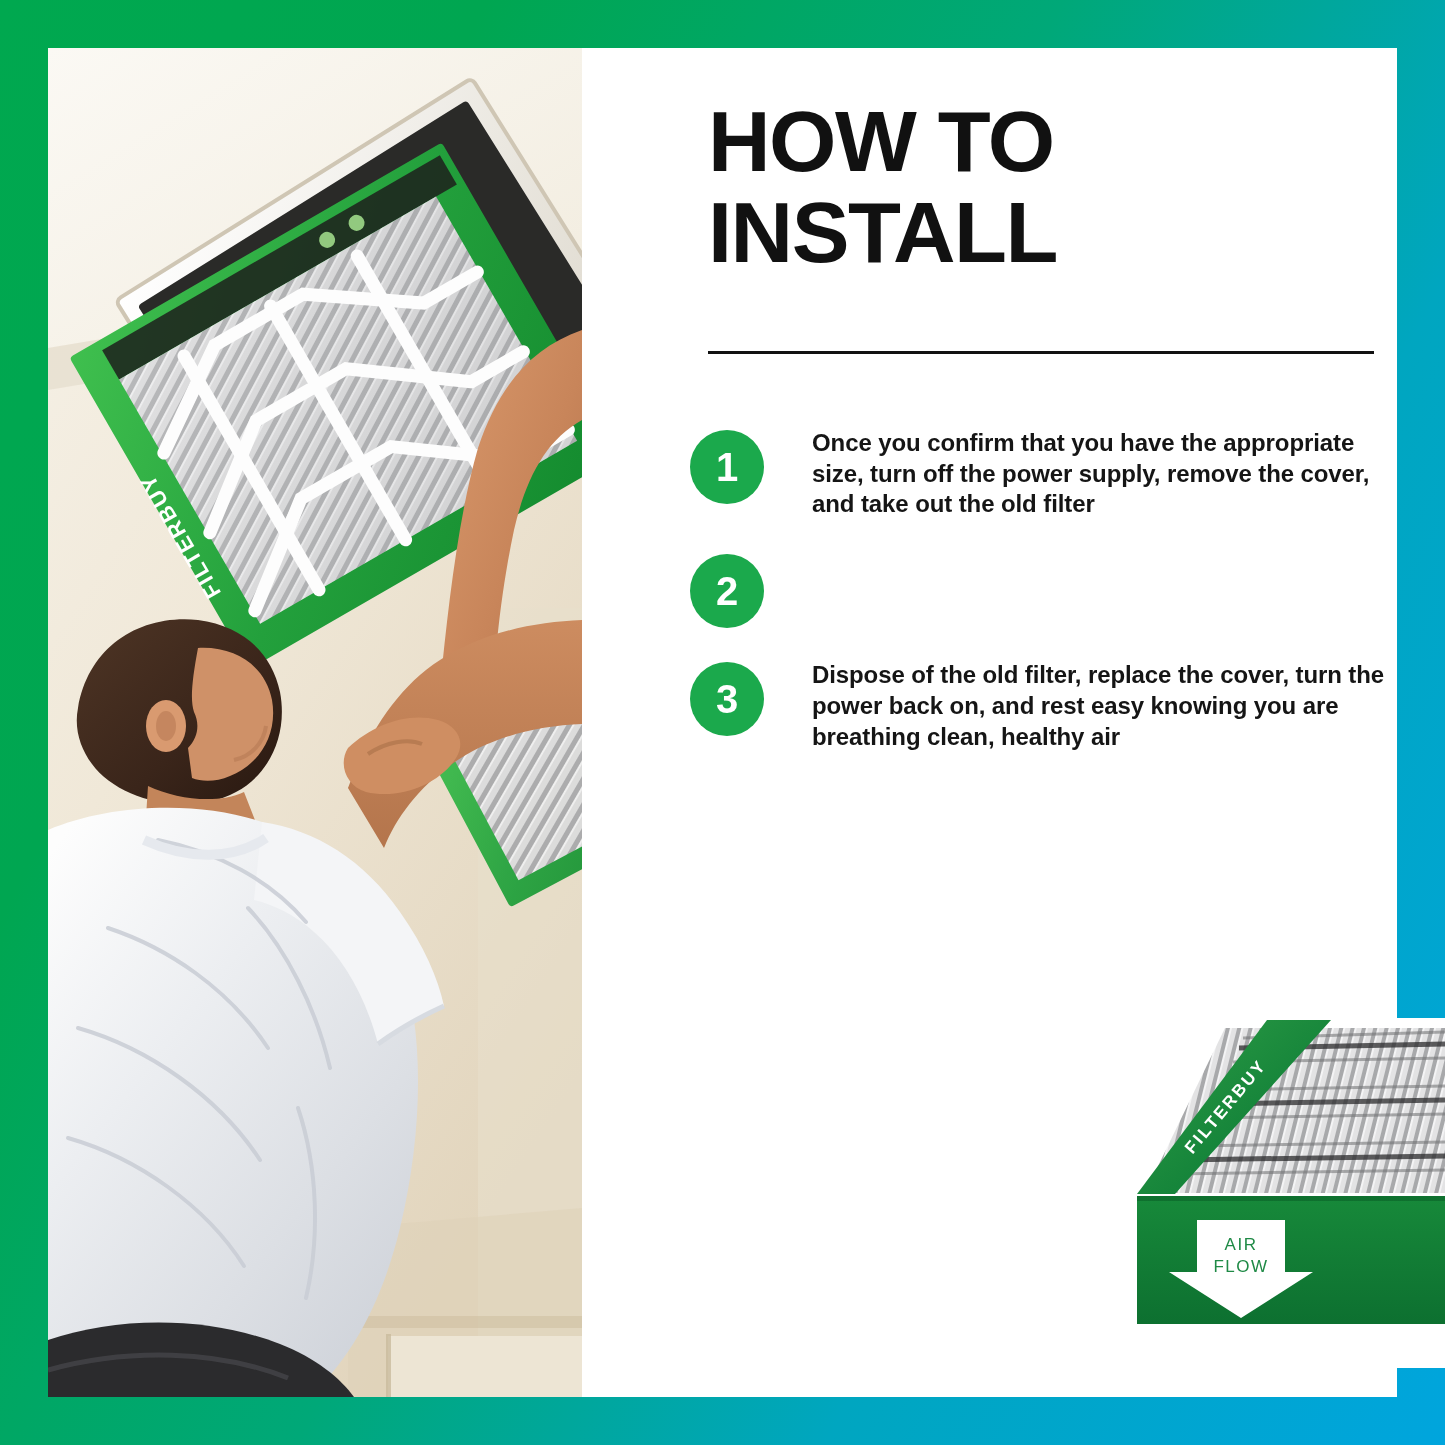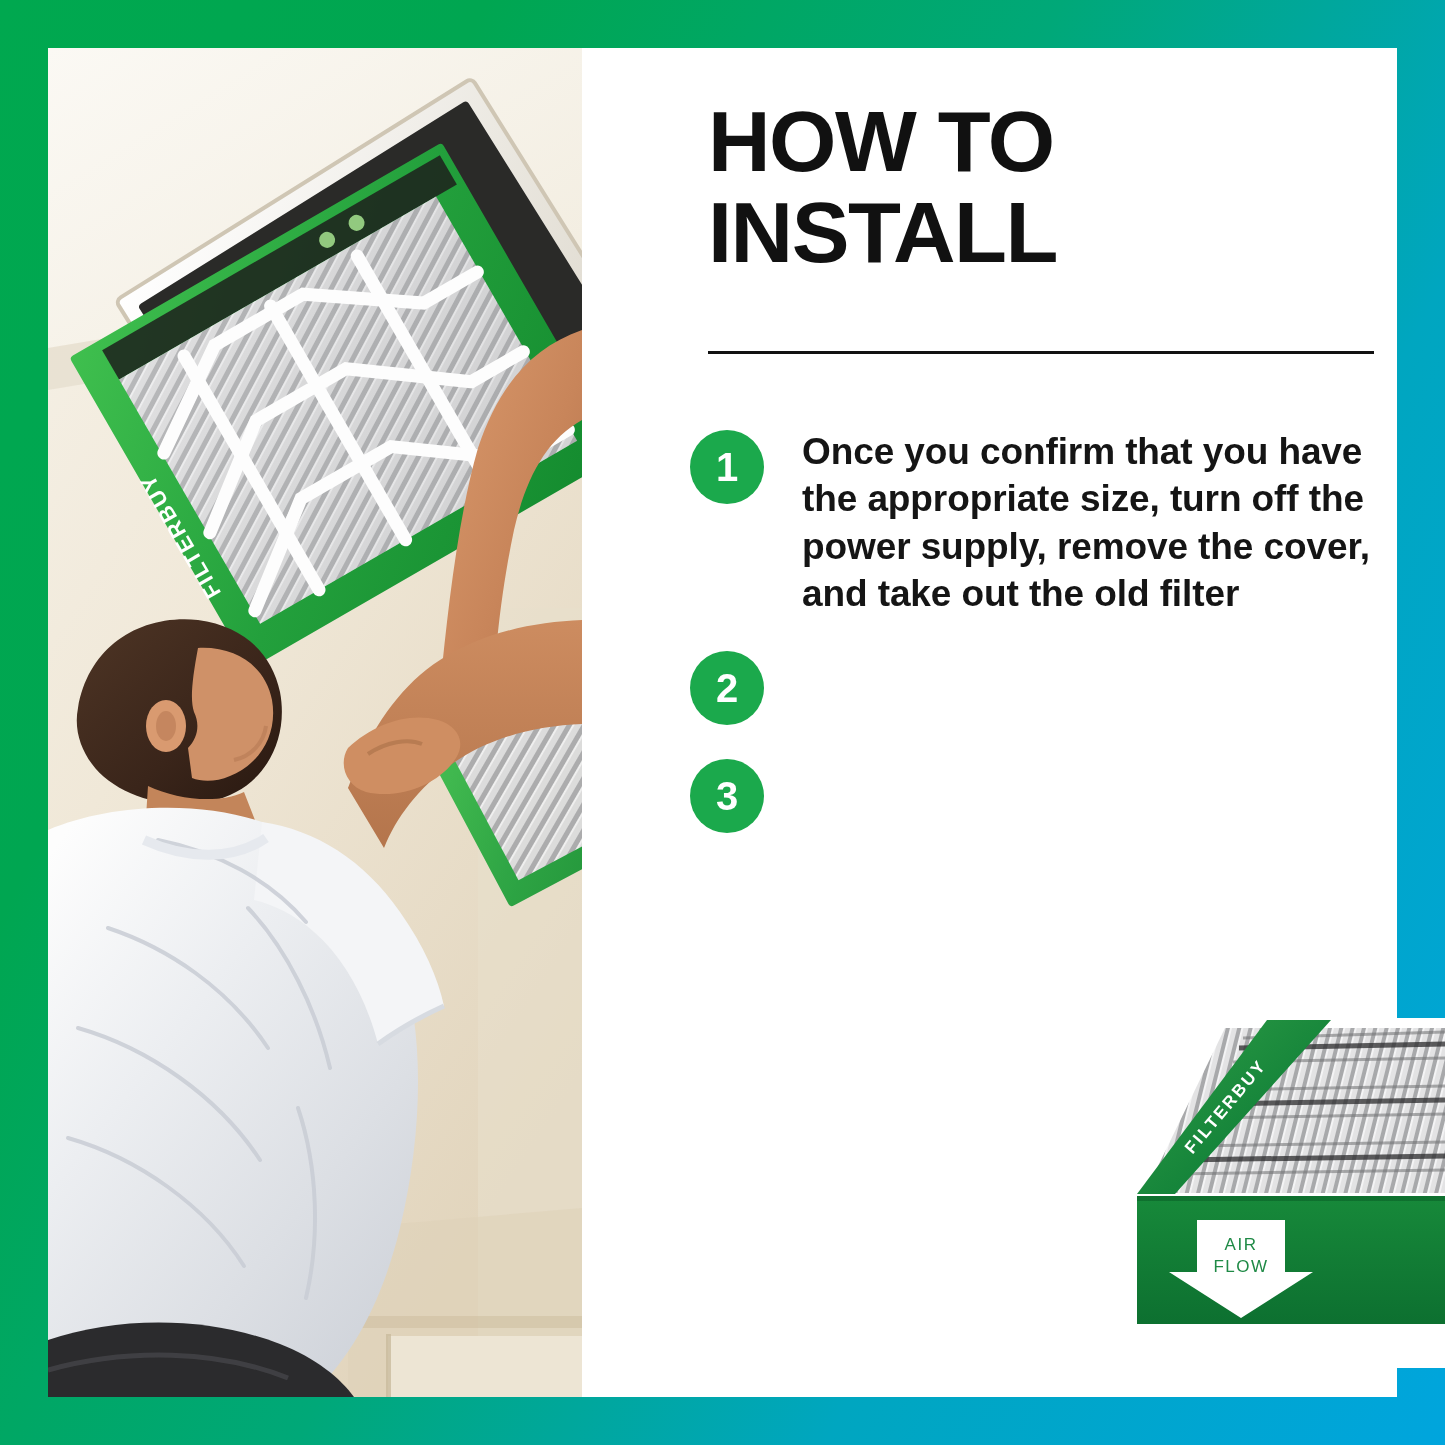--- a/index.html
+++ b/index.html
@@ -92,23 +92,23 @@
     border-radius:50%;
     background:#1ba94c;
     color:#ffffff;
     font-weight:bold;
     font-size:40px;
     line-height:74px;
     text-align:center;
     margin-top:2px;
   }
   .step-text {
-    margin-left:38px;
+    margin-left:48px;
     font-weight:bold;
-    font-size:37px;
+    font-size:24px;
     line-height:1.28;
     color:#151515;
     letter-spacing:-0.1px;
     width:580px;
   }
 
   
   #product {
     position:absolute;
     left:1115px; top:1018px;
@@ -292,20 +292,21 @@
           <div class="badge">1</div>
           <div class="step-text">Once you confirm that you have the appropriate size, turn off the power supply, remove the cover, and take out the old filter</div>
         </div>
 
         <div class="step">
           <div class="badge">2</div>
         </div>
 
         <div class="step">
           <div class="badge">3</div>
+          <div class="step-text">Dispose of the old filter, replace the cover, turn the power back on, and rest easy knowing you are breathing clean, healthy air</div>
         </div>
 
       </div>
     </div>
   </div>
 
   <div id="product">
     <svg width="330" height="350" viewBox="0 0 330 350">
       <defs>
         <linearGradient id="pFrameTop" x1="0" y1="0" x2="1" y2="1">

